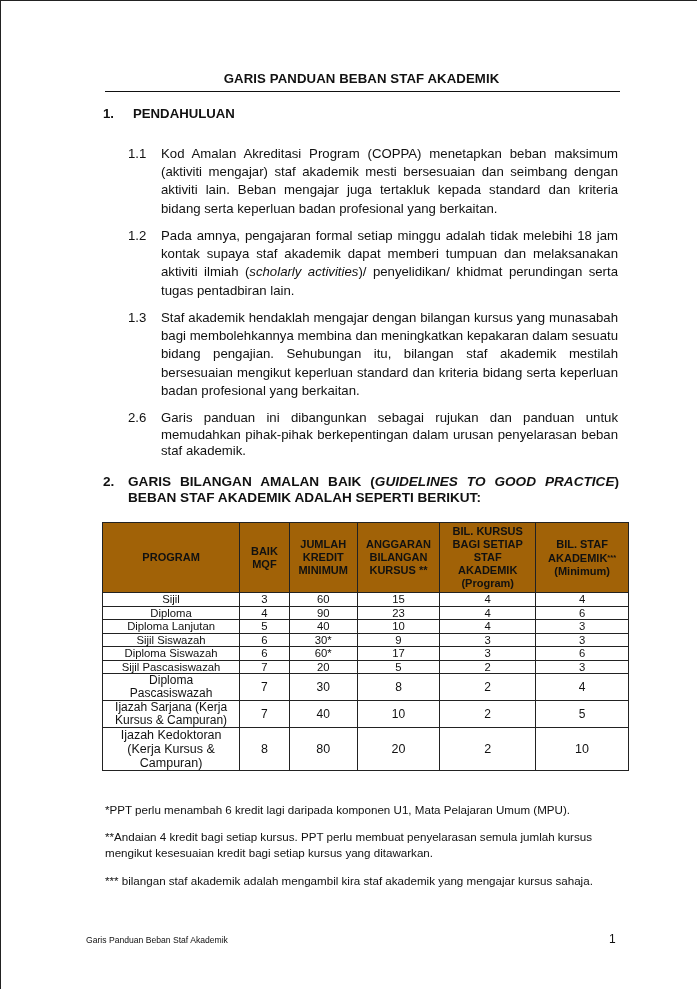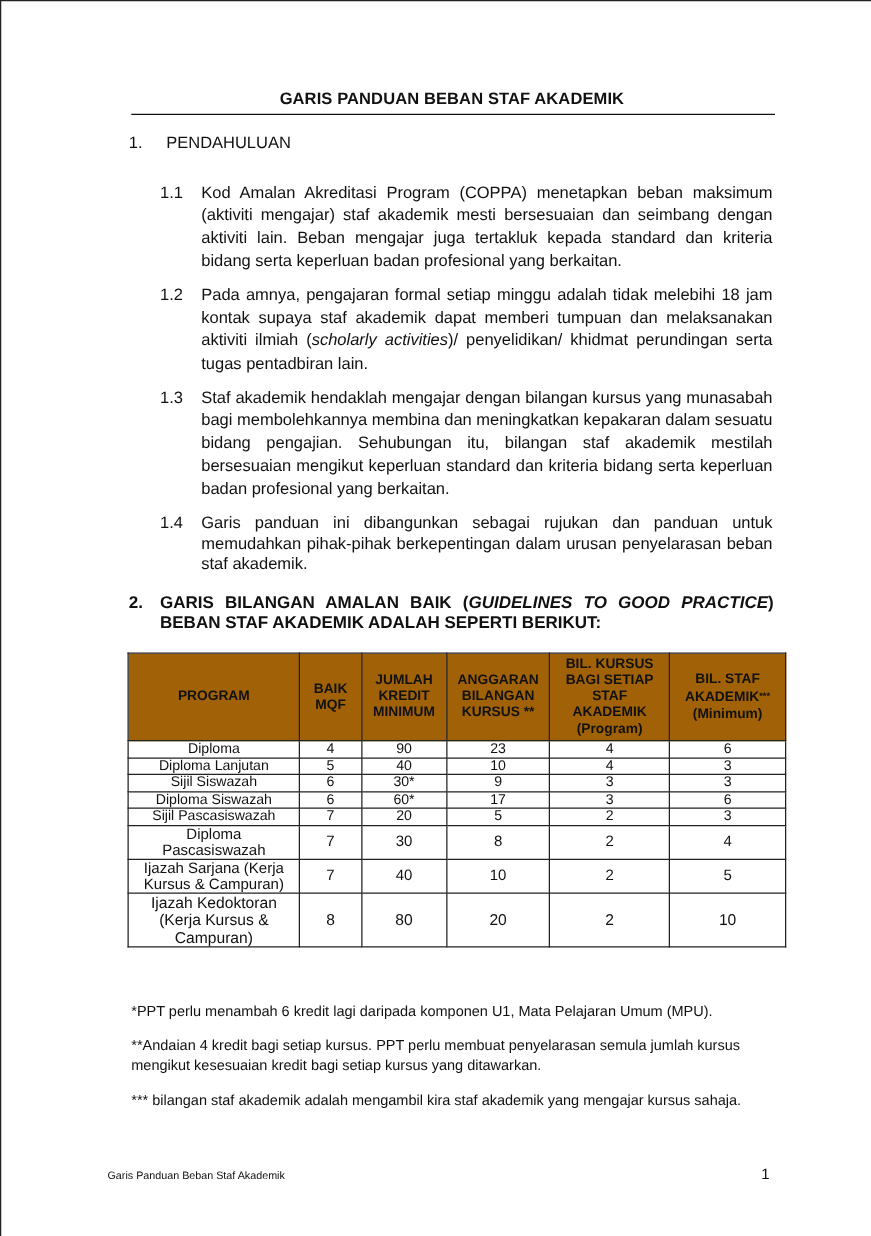--- a/index.html
+++ b/index.html
@@ -10,21 +10,21 @@
   }
   .title {
     position: absolute; left: 103px; top: 70px; width: 515px;
     text-align: center; font-weight: bold; font-size: 13.2px; letter-spacing: 0.1px;
   }
   .title-rule {
     position: absolute; left: 104px; top: 90px; width: 515px; height: 0;
     border-top: 1.5px solid #111;
   }
   .h1 {
-    position: absolute; left: 102px; top: 105px; font-weight: normal; font-size: 13.2px;
+    position: absolute; left: 102px; top: 105px; font-weight: bold; font-size: 13.2px;
   }
   .h1 .num { display: inline-block; width: 30px; }
   .para {
     position: absolute; left: 127px; width: 490px; font-size: 13.2px; line-height: 18.2px;
   }
   .para .num { position: absolute; left: 0; top: 0; }
   .para .txt { margin-left: 33px; text-align: justify; text-align-last: left; }
   .h2 {
     position: absolute; left: 102px; top: 473px; width: 516px;
     font-weight: bold; font-size: 13.6px; line-height: 16px;
@@ -70,21 +70,21 @@
   <span class="num">1.2</span>
   <div class="txt"><span>Pada amnya, pengajaran formal setiap minggu adalah tidak melebihi 18 jam kontak supaya staf akademik dapat memberi tumpuan dan melaksanakan aktiviti ilmiah (</span><i>scholarly activities</i><span>)/ penyelidikan/ khidmat perundingan serta tugas pentadbiran lain.</span></div>
 </div>
 
 <div class="para" style="top:308px;">
   <span class="num">1.3</span>
   <div class="txt">Staf akademik hendaklah mengajar dengan bilangan kursus yang munasabah bagi membolehkannya membina dan meningkatkan kepakaran dalam sesuatu bidang pengajian. Sehubungan itu, bilangan staf akademik mestilah bersesuaian mengikut keperluan standard dan kriteria bidang serta keperluan badan profesional yang berkaitan.</div>
 </div>
 
 <div class="para" style="top:409px; line-height:16.5px;">
-  <span class="num">1.4</span>
+  <span class="num">2.6</span>
   <div class="txt">Garis panduan ini dibangunkan sebagai rujukan dan panduan  untuk memudahkan pihak-pihak berkepentingan dalam urusan penyelarasan beban staf akademik.</div>
 </div>
 
 <div class="h2">
   <span class="num">2.</span>
   <div class="txt"><span>GARIS BILANGAN AMALAN BAIK (</span><i>GUIDELINES TO GOOD PRACTICE</i><span>) BEBAN STAF AKADEMIK ADALAH SEPERTI BERIKUT:</span></div>
 </div>
 
 <table class="grid">
   <colgroup>
@@ -99,20 +99,28 @@
     <tr id="hdr-row">
         <th><span>PROGRAM</span></th>
         <th><span>BAIK</span><br><span>MQF</span></th>
         <th><span>JUMLAH</span><br><span>KREDIT</span><br><span>MINIMUM</span></th>
         <th><span>ANGGARAN</span><br><span>BILANGAN</span><br><span>KURSUS **</span></th>
         <th><span>BIL. KURSUS</span><br><span>BAGI SETIAP</span><br><span>STAF</span><br><span>AKADEMIK</span><br><span>(Program)</span></th>
         <th><span>BIL. STAF</span><br><span>AKADEMIK</span><span class="sup">***</span><br><span>(Minimum)</span></th>
       </tr>
   </thead>
   <tbody id="tbl-body">
+      <tr>
+        <td>Sijil</td>
+        <td>3</td>
+        <td>60</td>
+        <td>15</td>
+        <td>4</td>
+        <td>4</td>
+      </tr>
       <tr>
         <td>Diploma</td>
         <td>4</td>
         <td>90</td>
         <td>23</td>
         <td>4</td>
         <td>6</td>
       </tr>
       <tr>
         <td>Diploma Lanjutan</td>

